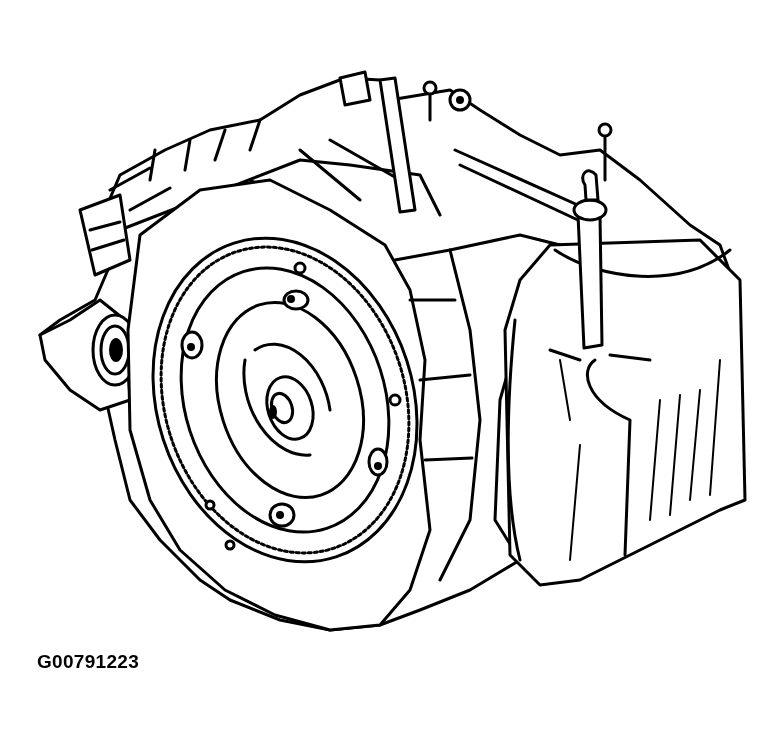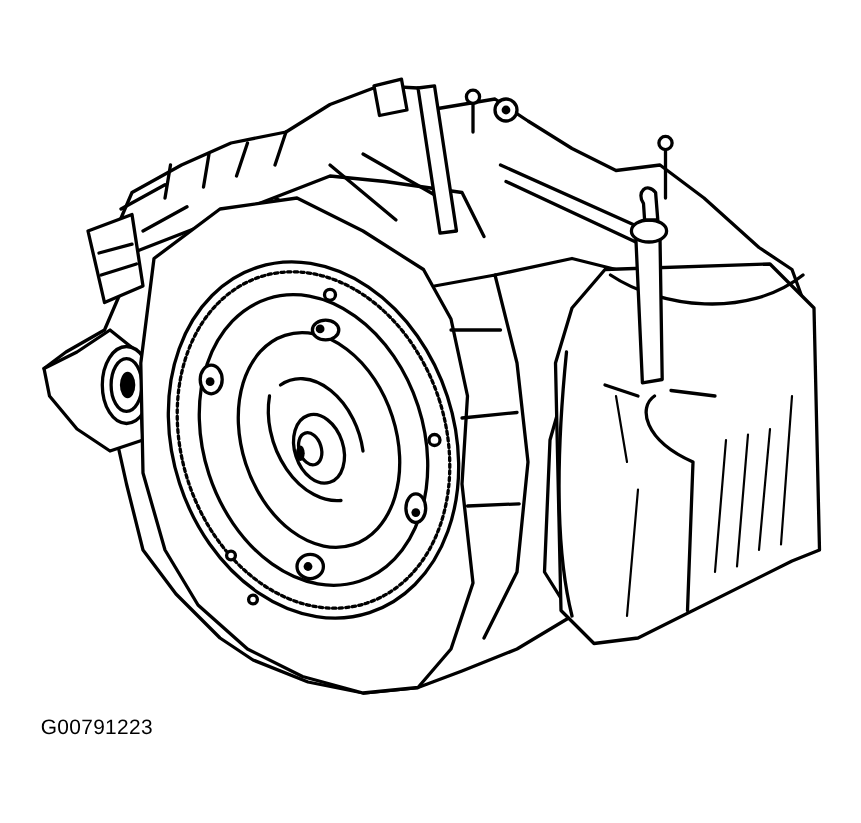--- a/index.html
+++ b/index.html
@@ -1,18 +1,18 @@
 <!DOCTYPE html>
 <html><head>
 <meta charset="utf-8">
 <style>
   html, body { margin:0; padding:0; background:#ffffff; }
   body { width:783px; height:748px; position:relative; overflow:hidden; font-family:"Liberation Sans", sans-serif; }
   #figure { position:absolute; left:0; top:0; width:783px; height:748px; }
-  #figure-id { position:absolute; left:37px; top:651px; font-size:19px; font-weight:normal; color:#000; letter-spacing:0.3px; }
+  #figure-id { position:absolute; left:37px; top:651px; font-size:19px; font-weight:bold; color:#000; letter-spacing:0.3px; }
   svg .ln { fill:none; stroke:#000; stroke-width:3; stroke-linecap:round; stroke-linejoin:round; }
   svg .th { fill:none; stroke:#000; stroke-width:2; stroke-linecap:round; stroke-linejoin:round; }
   svg .wh { fill:#fff; stroke:#000; stroke-width:3; stroke-linejoin:round; }
   svg .bk { fill:#000; }
 </style>
 </head>
 <body>
 
 <div id="figure">
 <svg width="783" height="748" viewBox="0 0 783 748">

